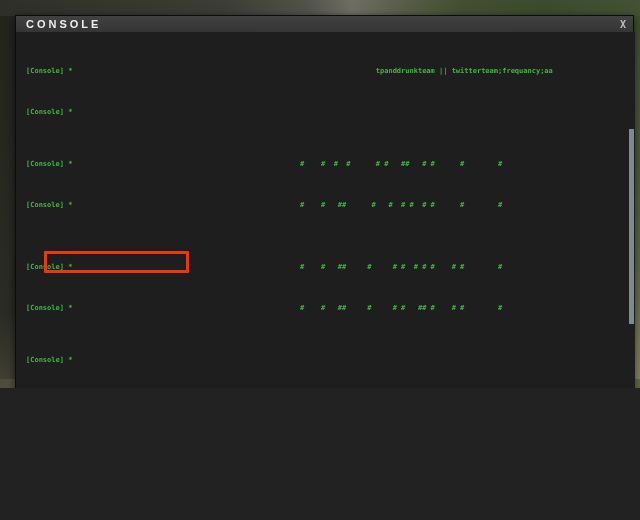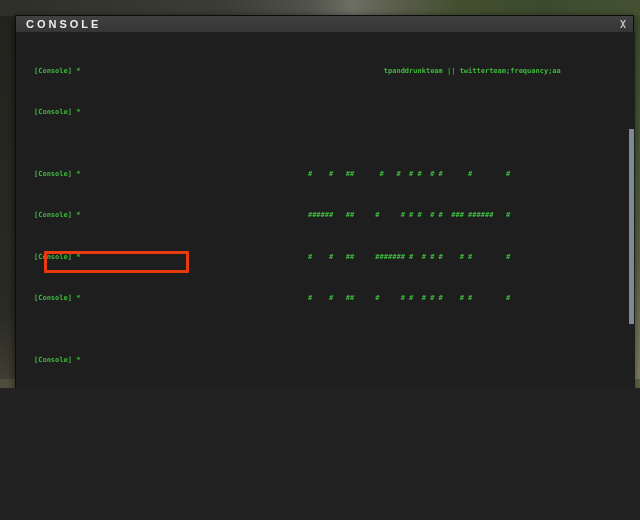--- a/index.html
+++ b/index.html
@@ -20,21 +20,21 @@
     background:#1e1e1e;border:1px solid #0c0c0c;box-shadow:0 2px 8px rgba(0,0,0,.6);box-sizing:border-box;}
   #titlebar{position:absolute;left:0;top:0;width:100%;height:16px;background:linear-gradient(#414141,#353535);
     color:#ededed;font-family:"Liberation Sans",sans-serif;font-weight:bold;font-size:11px;
     letter-spacing:3px;line-height:16px;padding-left:10px;box-sizing:border-box;}
   #close-btn{position:absolute;right:7px;top:1px;color:#bdbdbd;font-size:10px;letter-spacing:0;
     font-family:"DejaVu Sans Mono",monospace;cursor:pointer;}
   #log{position:absolute;left:0;top:16px;width:619px;height:466px;overflow:hidden;background:#1e1e1e;}
   #lines{position:absolute;top:-7px;left:10px;white-space:pre;
     font:700 7px/10.3px "DejaVu Sans Mono",monospace;}
   .cline{height:10.3px;}
-  .g{color:#3eb93e;margin-left:8px;}
+  .g{color:#3eb93e;}
   #fps-box{position:absolute;left:28px;top:219px;width:139px;height:16px;
     border:3px solid #e93a0d;border-radius:1px;pointer-events:none;}
   #vscroll-thumb{position:absolute;left:613px;top:113px;width:5px;height:195px;background:#7d8a93;}
   #input-bar{position:absolute;left:0;top:483px;width:619px;height:14px;background:#060606;
     border:1px solid #3f3f3f;box-sizing:border-box;}
   #caret{position:absolute;left:6px;top:2px;width:2px;height:9px;background:#d8d8d8;animation:blink 1.1s steps(1) infinite;}
   @keyframes blink{50%{opacity:0;}}
   #resize-grip{position:absolute;right:1px;bottom:1px;width:0;height:0;
     border-left:8px solid transparent;border-bottom:8px solid #9aa0a0;opacity:.85;}
 </style>
@@ -55,29 +55,29 @@
 
     <div id="log">
       <div id="lines">
         
       
           <div class="cline"><span class="g">[Console] *                                                                        tpanddrunkteam || twitterteam;frequancy;aa</span><span></span></div>
         
           <div class="cline"><span class="g">[Console] *</span><span></span></div>
         
         
+          <div class="cline"><span class="g">[Console] *                                                      #    #  #  #      # #   ##   # #      #        #</span><span></span></div>
         
           <div class="cline"><span class="g">[Console] *                                                      #    #   ##      #   #  # #  # #      #        #</span><span></span></div>
         
-          <div class="cline"><span class="g">[Console] *                                                      ######   ##     #     # # #  # #  ### ######   #</span><span></span></div>
         
-          <div class="cline"><span class="g">[Console] *                                                      #    #   ##     ####### #  # # #    # #        #</span><span></span></div>
         
           <div class="cline"><span class="g">[Console] *                                                      #    #   ##     #     # #  # # #    # #        #</span><span></span></div>
         
+          <div class="cline"><span class="g">[Console] *                                                      #    #   ##     #     # #   ## #    # #        #</span><span></span></div>
         
         
           <div class="cline"><span class="g">[Console] *</span><span></span></div>
         
           
         
           
         
           
         

